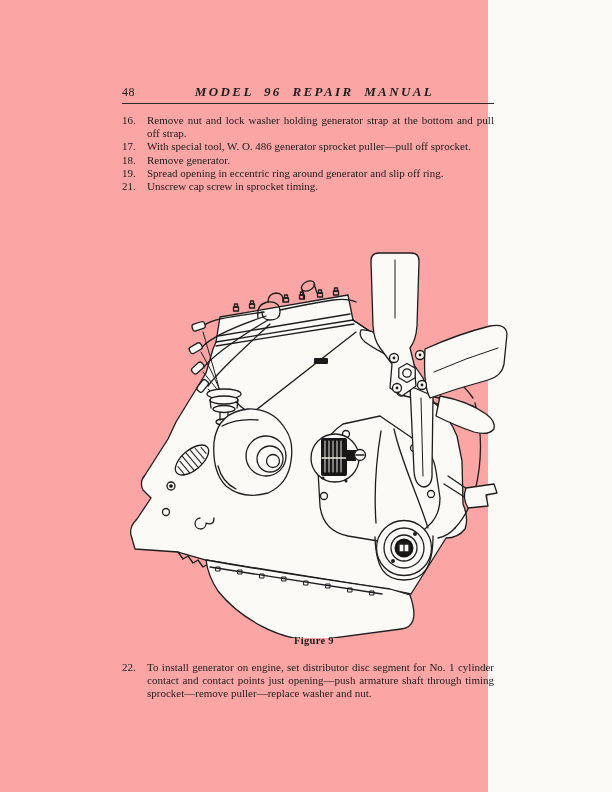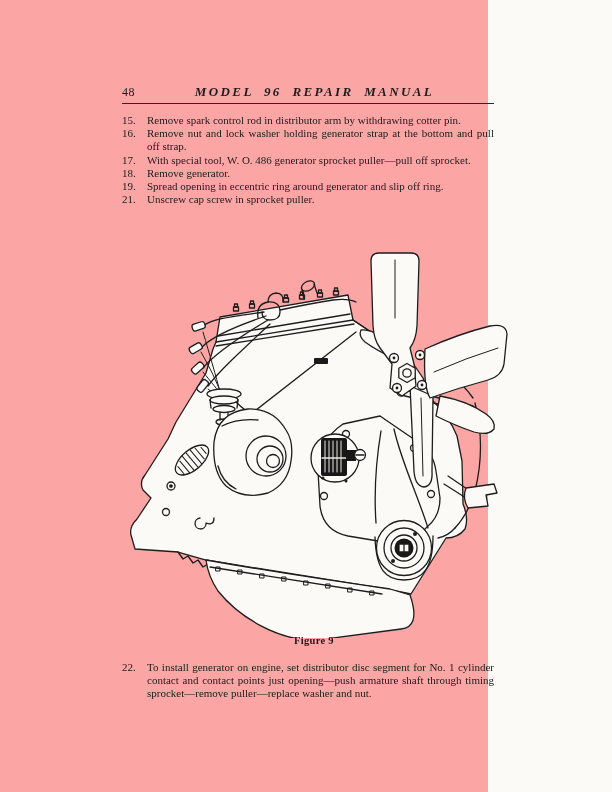--- a/index.html
+++ b/index.html
@@ -47,42 +47,38 @@
 
 <div class="page">
 
   <header class="header">
     <span class="pagenum">48</span>
     <span class="title">MODEL 96 REPAIR MANUAL</span>
   </header>
 
   <ol class="steps steps--top">
     <li class="step">
-      <span class="step-num">15.</span>
-      <span class="step-text">Remove spark control rod in distributor arm by withdrawing cotter pin.</span>
-    </li>
-    <li class="step">
       <span class="step-num">16.</span>
       <span class="step-text">Remove nut and lock washer holding generator strap at the bottom and pull off strap.</span>
     </li>
     <li class="step">
       <span class="step-num">17.</span>
       <span class="step-text">With special tool, W. O. 486 generator sprocket puller—pull off sprocket.</span>
     </li>
     <li class="step">
       <span class="step-num">18.</span>
       <span class="step-text">Remove generator.</span>
     </li>
     <li class="step">
       <span class="step-num">19.</span>
       <span class="step-text">Spread opening in eccentric ring around generator and slip off ring.</span>
     </li>
     <li class="step">
       <span class="step-num">21.</span>
-      <span class="step-text">Unscrew cap screw in sprocket puller.</span>
+      <span class="step-text">Unscrew cap screw in sprocket timing.</span>
     </li>
   </ol>
 
   <figure class="figure">
     <svg width="392" height="392" viewBox="0 0 392 392">
       <g stroke="#1d1d1d" stroke-width="1.3" fill="none" stroke-linecap="round" stroke-linejoin="round">
 
         <g>
           <path fill="#fbfaf6" d="M17,303 L13,289 Q11,281 19,273 L33,252 L25,244 Q21,236 27,229 L50,193 L58,176 L88,127 L95,103 L98,96 L102,71 L230,49 L235,74 L262,92 L290,110 L305,132 L313,153 Q331,170 339,190 L344,215 L345,258 Q351,272 347,283 Q340,292 328,292 L293,348 L268,343 L88,314 L60,306 Z"></path>
 

